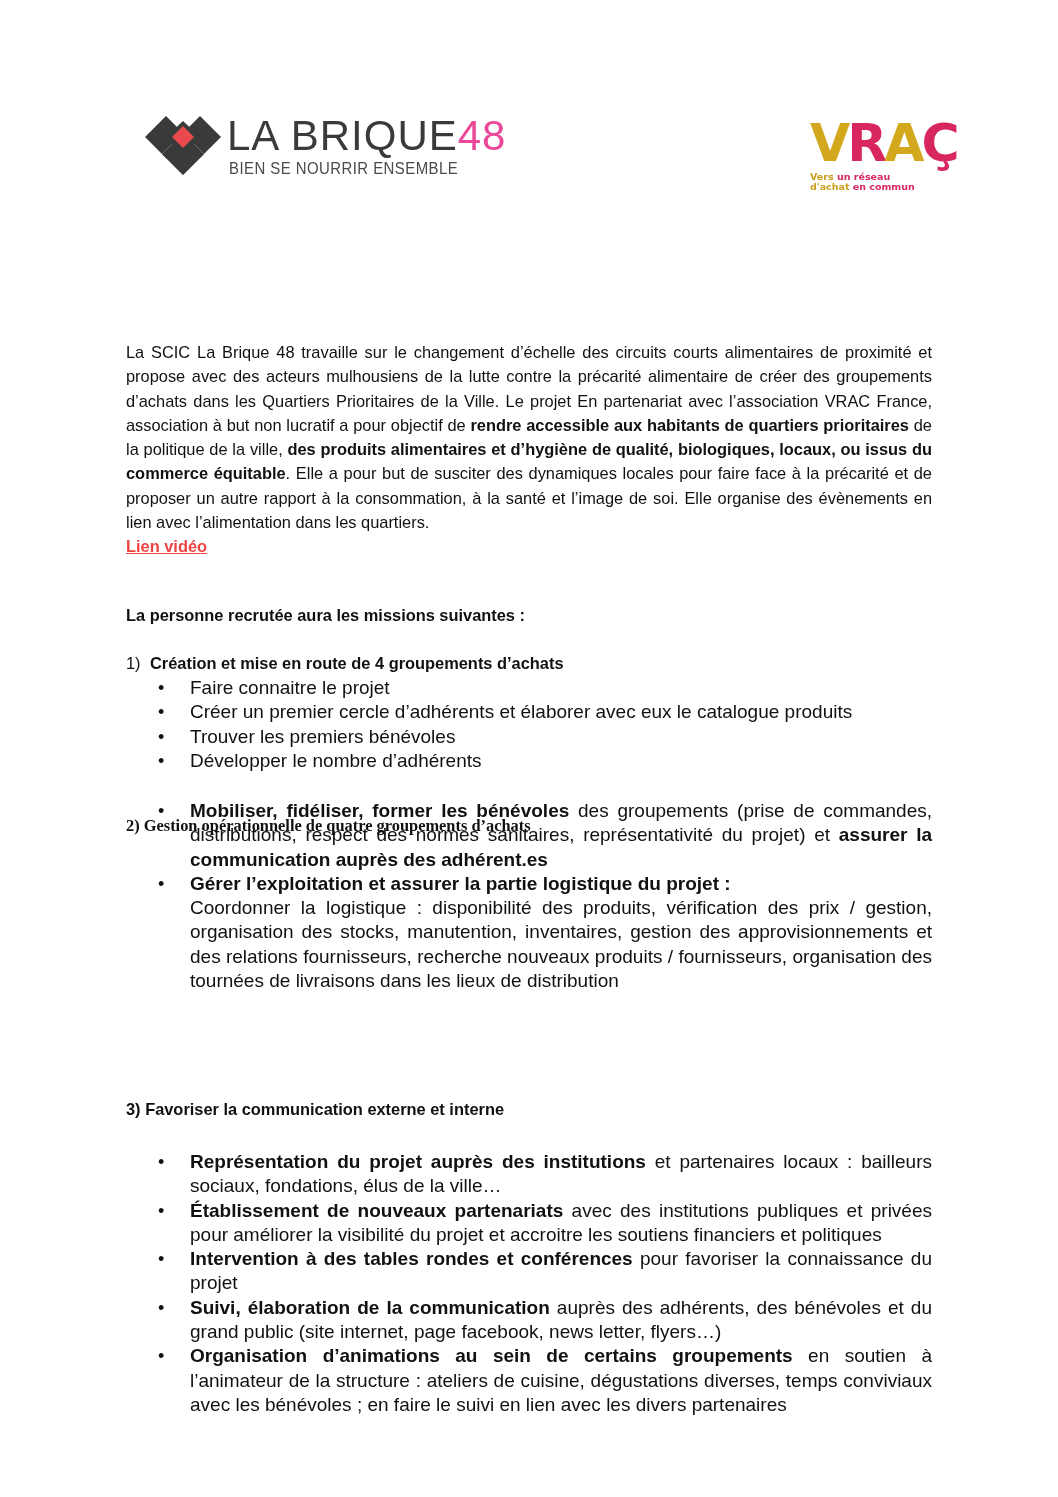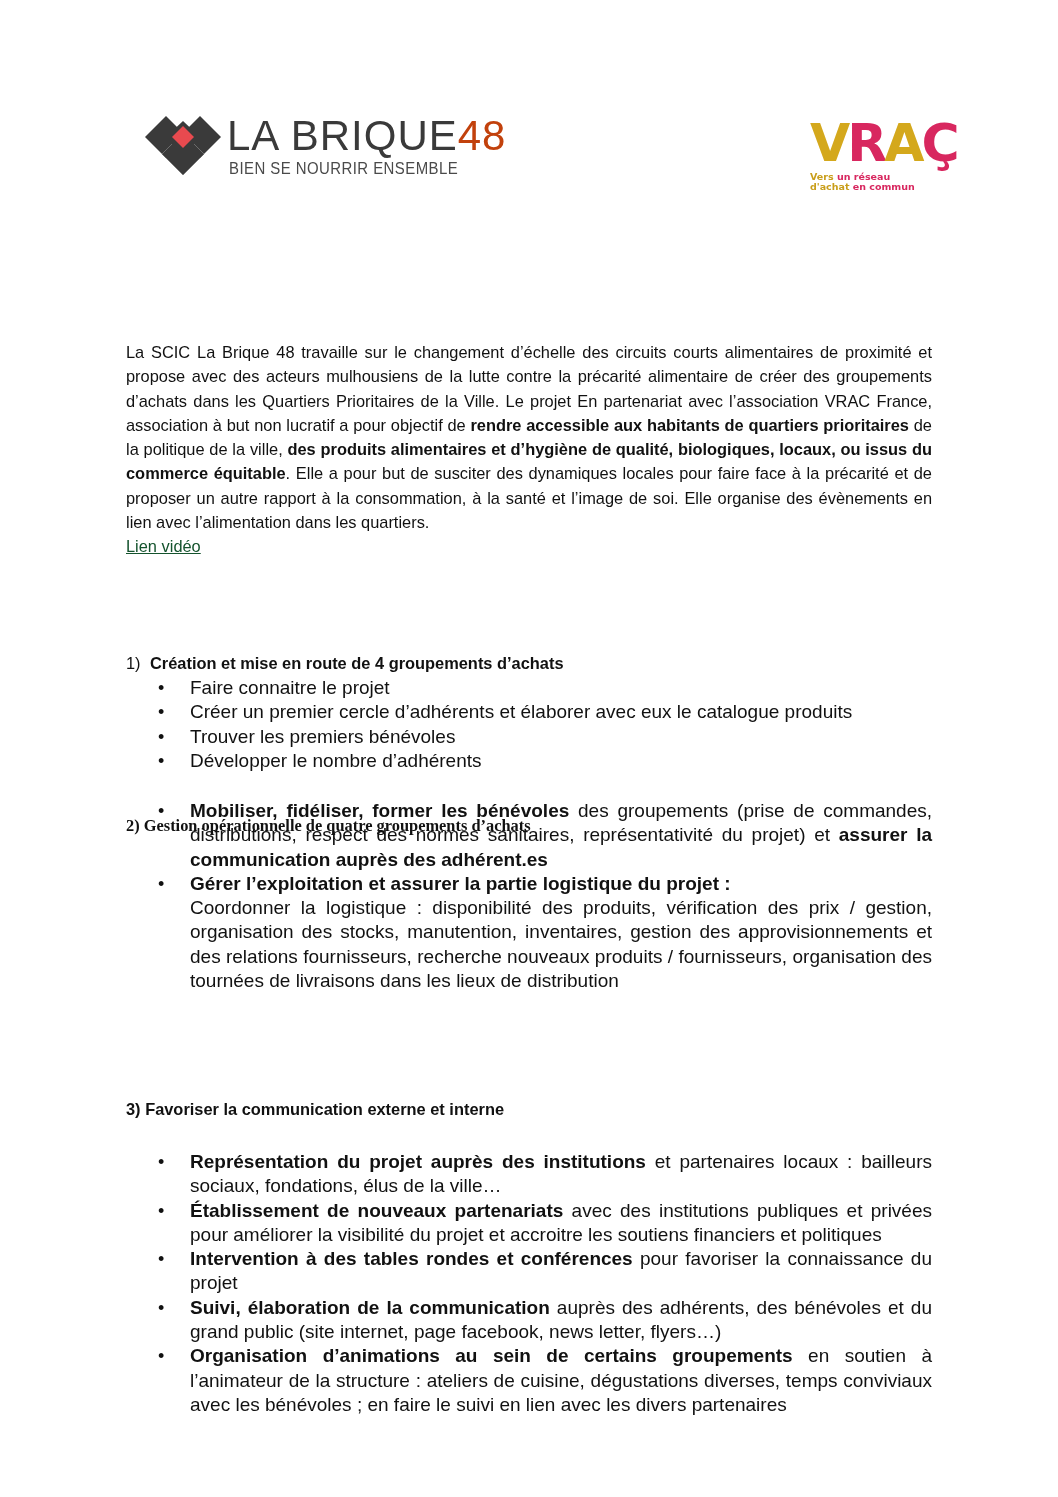--- a/index.html
+++ b/index.html
@@ -5,41 +5,41 @@
   html, body { margin: 0; padding: 0; background: #ffffff; }
   body { width: 1058px; height: 1497px; position: relative; overflow: hidden;
          font-family: "Liberation Sans", sans-serif; color: #111; }
   .page { position: absolute; left: 0; top: 0; width: 1058px; height: 1497px; background: #fff; }
 
   
   .logo-brique { position: absolute; left: 145px; top: 115px; width: 345px; height: 70px; }
   .brique-mark { position: absolute; left: 0; top: 0; width: 76px; height: 66px; }
   .brique-title { position: absolute; left: 82px; top: -2px; font-size: 42px; letter-spacing: 1px;
                   color: #3a3a3a; font-weight: 300; white-space: nowrap; line-height: 46px; }
-  .brique-title .num { color: #c2410c; }
+  .brique-title .num { color: #ec4899; }
   .brique-sub { position: absolute; left: 84px; top: 44px; font-size: 17px; color: #4a4a4a;
                 letter-spacing: 0.5px; white-space: nowrap; transform: scaleX(0.88); transform-origin: left; }
 
   .logo-vrac { position: absolute; left: 810px; top: 115px; width: 110px; height: 80px; }
   .vrac-word { position: absolute; left: 0; top: 0; font-size: 52px; font-weight: 900;
                letter-spacing: -3px; line-height: 56px; font-family: "DejaVu Sans", sans-serif; }
   .vrac-word .v, .vrac-word .a { color: #d4a81c; }
   .vrac-word .r, .vrac-word .c { color: #d8275f; }
   .vrac-tag { position: absolute; left: 0px; top: 57px; font-size: 9.5px; font-weight: bold;
               line-height: 10px; white-space: nowrap; font-family: "DejaVu Sans", sans-serif; }
   .vrac-tag .gold { color: #c99e1a; text-align: center; }
   .vrac-tag .pink { color: #d8275f; }
 
   
   .content { position: absolute; left: 126px; width: 806px; font-size: 16.4px; line-height: 24.3px; }
   .justify { text-align: justify; }
   b, .b { font-weight: bold; }
   .intro-title { top: 244px; font-weight: bold; }
   .intro-para { top: 340px; }
-  .link { color: #14532d; text-decoration: underline; }
+  .link { color: #ef4444; text-decoration: underline; font-weight: bold; }
   .missions-heading { top: 603px; font-weight: bold; }
 
   .sec-title { font-weight: bold; }
   .sec1-title { top: 651px; }
   .sec1-title .num { display: inline-block; width: 24px; font-weight: normal; }
 
   .bullets { position: absolute; left: 126px; width: 806px; font-size: 19px; line-height: 24.3px; }
   .bullet { position: relative; padding-left: 64px; }
   .bullet::before { content: "\2022"; position: absolute; left: 32px; top: 0; font-size: 18px; }
   .bullet .jtext { text-align: justify; display: block; }
@@ -78,20 +78,21 @@
       <div><span class="gold">d'achat </span><span class="pink">en commun</span></div>
     </div>
   </div>
 
 
   <div class="content intro-para">
     <div class="justify"><span>La SCIC La Brique 48 travaille sur le changement d’échelle des circuits courts alimentaires de proximité et propose avec des acteurs mulhousiens de la lutte contre la précarité alimentaire de créer des groupements d’achats dans les Quartiers Prioritaires de la Ville. Le projet En partenariat avec l’association VRAC France, association à but non lucratif a pour objectif de </span><b>rendre accessible aux habitants de quartiers prioritaires</b><span> de la politique de la ville, </span><b>des produits alimentaires et d’hygiène de qualité, biologiques, locaux, ou issus du commerce équitable</b><span>. Elle a pour but de susciter des dynamiques locales pour faire face à la précarité et de proposer un autre rapport à la consommation, à la santé et l’image de soi. Elle organise des évènements en lien avec l’alimentation dans les quartiers.</span></div>
     <a class="link">Lien vidéo</a>
   </div>
 
+  <div class="content missions-heading">La personne recrutée aura les missions suivantes :</div>
 
   <div class="content sec-title sec1-title"><span class="num">1)</span><span>Création et mise en route de 4 groupements d’achats</span></div>
   <div class="bullets list1">
     <div class="bullet">Faire connaitre le projet</div>
     <div class="bullet">Créer un premier cercle d’adhérents et élaborer avec eux le catalogue produits</div>
     <div class="bullet">Trouver les premiers bénévoles</div>
     <div class="bullet">Développer le nombre d’adhérents</div>
   </div>
 
   <div class="content sec-title sec2-title">2) Gestion opérationnelle de quatre groupements d’achats</div>

